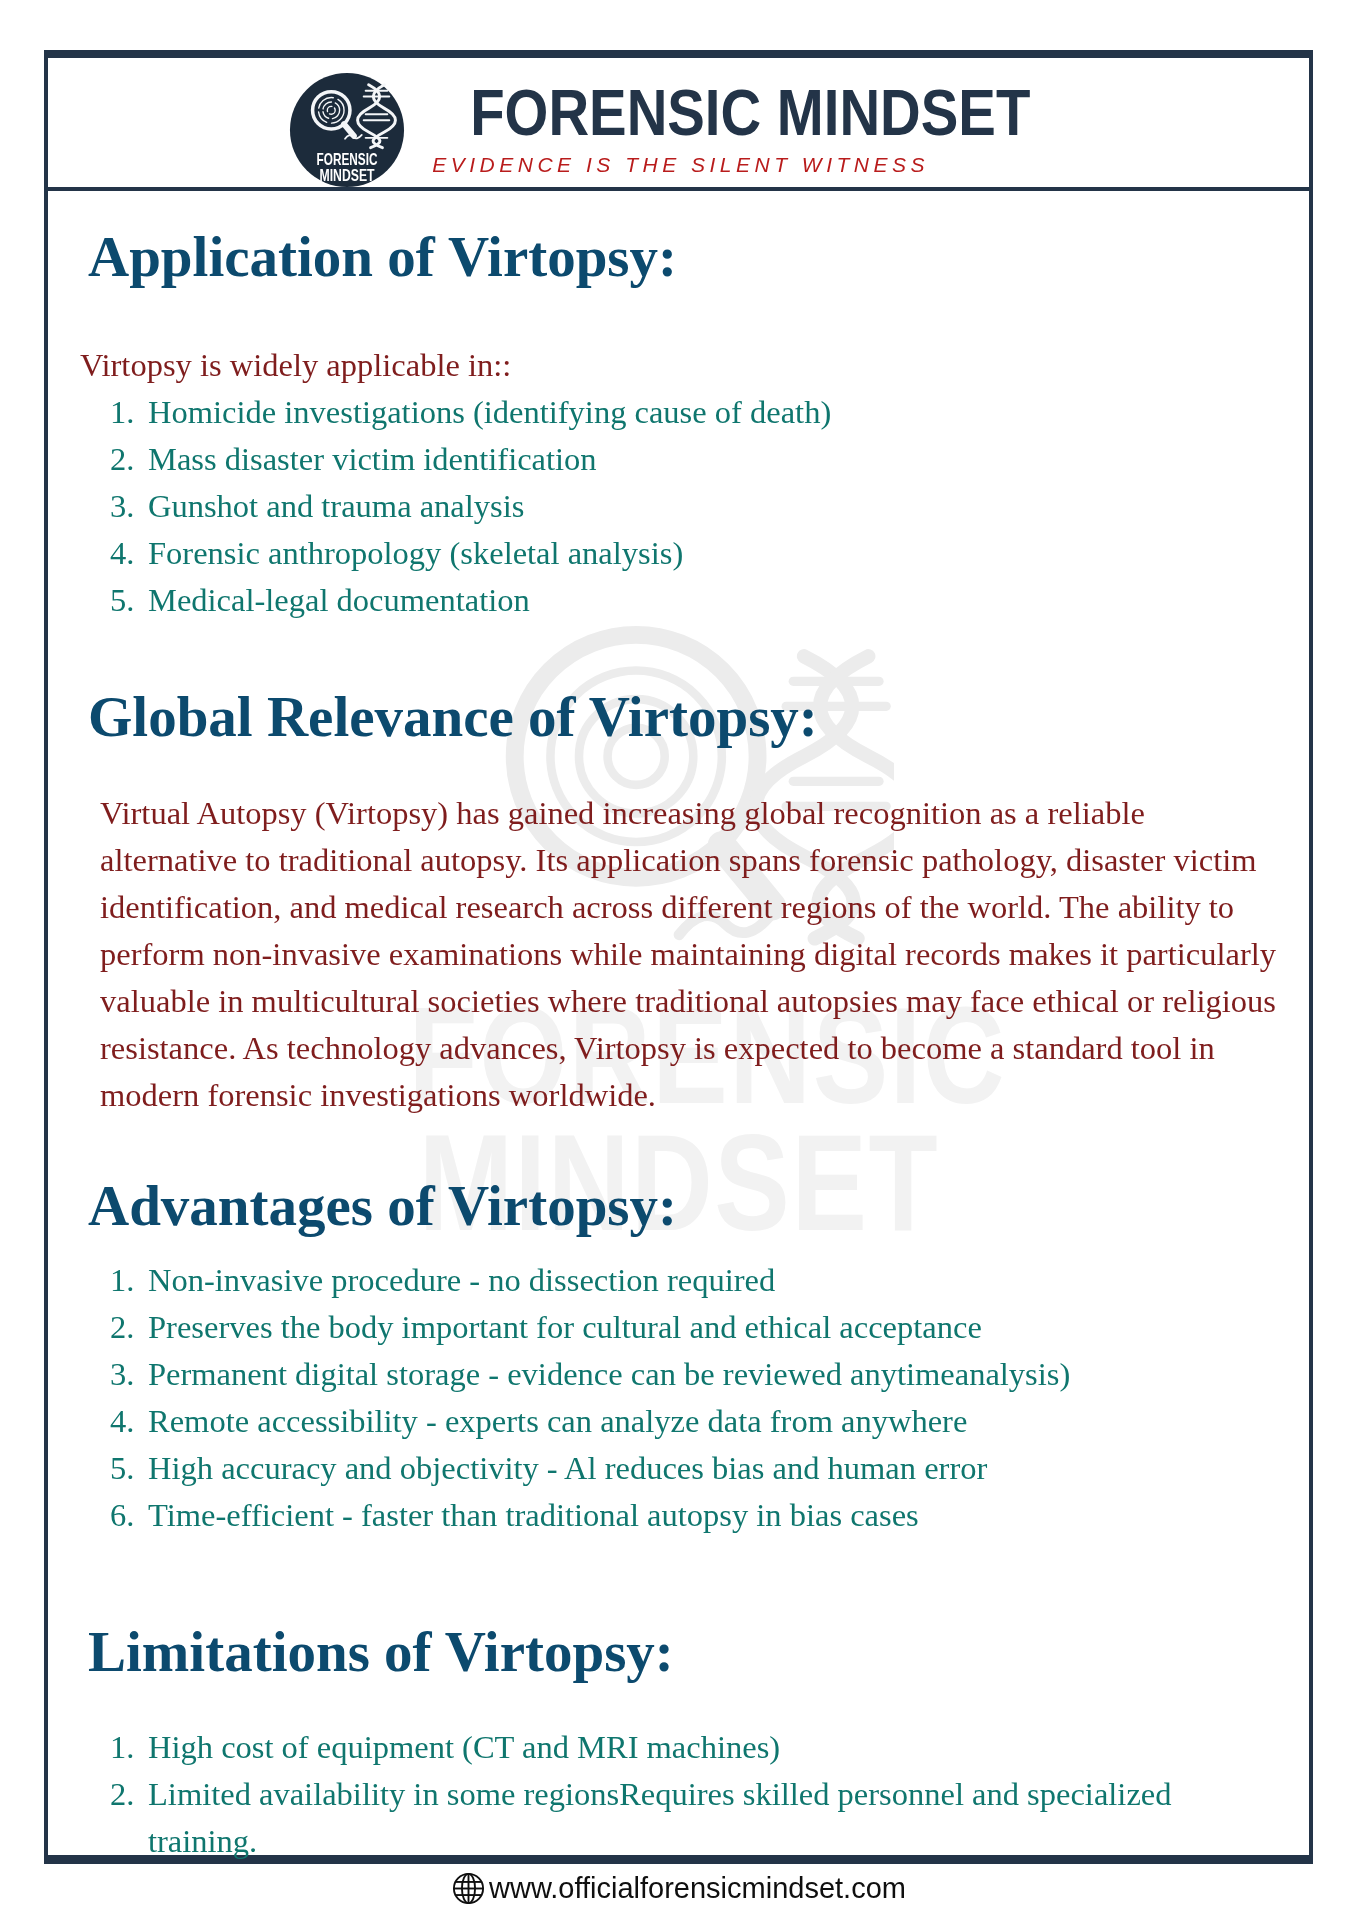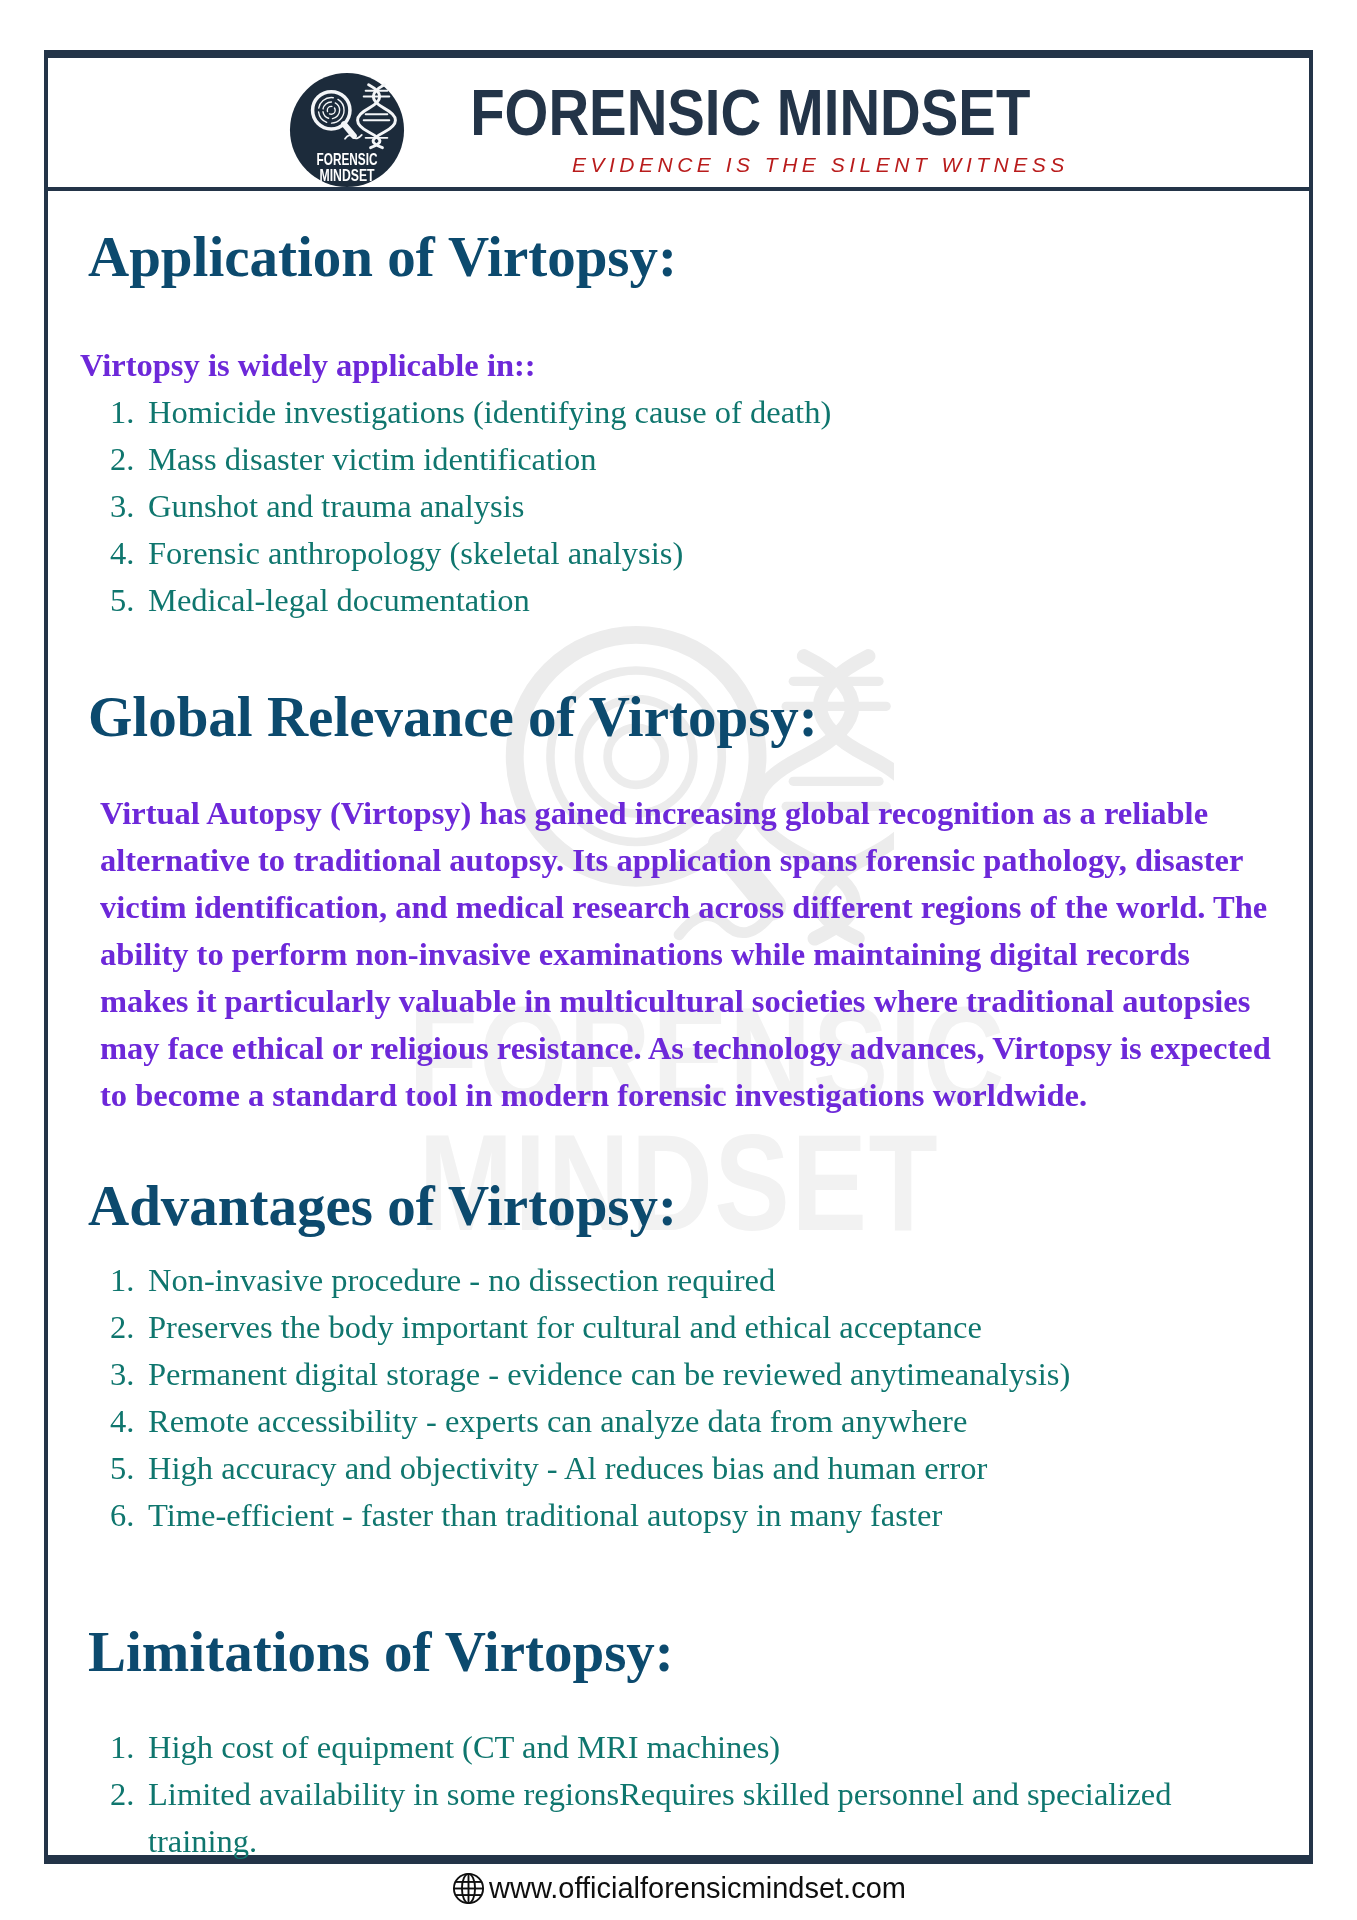--- a/index.html
+++ b/index.html
@@ -12,21 +12,21 @@
     border:4px solid #233448;border-top-width:8px;border-bottom-width:9px;
     box-sizing:border-box;background:#ffffff;
   }
   
   .header{
     height:129px;border-bottom:4px solid #233448;
     display:flex;align-items:center;justify-content:center;gap:26px;
     position:relative;z-index:2;background:transparent;
   }
   .logo-badge{width:118px;height:118px;position:relative;top:7px;flex:0 0 auto;}
-  .title-block{text-align:right;margin-top:12px;}
+  .title-block{text-align:left;margin-top:12px;}
   .brand-title{
     margin:0;font-family:"Liberation Sans", sans-serif;font-weight:700;
     font-size:64px;line-height:1;color:#233448;letter-spacing:0px;
     transform:scaleX(0.88);transform-origin:center;white-space:nowrap;
   }
   .brand-tagline{
     margin-top:8px;font-family:"Liberation Sans", sans-serif;font-style:italic;
     font-weight:500;font-size:21px;letter-spacing:4.5px;color:#b91c1c;white-space:nowrap;
   }
   
@@ -41,21 +41,21 @@
     line-height:0.92;color:#f2f2f2;letter-spacing:2px;transform:scaleX(0.82);
     transform-origin:center;white-space:nowrap;
   }
   .section-heading{
     position:relative;z-index:1;margin:8px;
     font-family:"Liberation Serif", serif;font-weight:700;
     font-size:57px;line-height:1.05;color:#0c4a6e;
   }
   .body-text{
     position:relative;z-index:1;margin:0;
-    font-size:32.5px;line-height:47px;color:#6d28d9;font-weight:bold;
+    font-size:32.5px;line-height:47px;color:#7f1d1d;
   }
   #heading-application{margin-top:36px;}
   #intro-application{margin-top:55px;}
   ol.doc-list{
     position:relative;z-index:1;list-style:none;counter-reset:item;
     margin:0 0 0 30px;padding:0;
   }
   ol.doc-list li{
     counter-increment:item;position:relative;padding-left:38px;
     font-size:32.5px;line-height:47px;color:#0f766e;
@@ -148,21 +148,21 @@
     <h2 class="section-heading" id="heading-global">Global Relevance of Virtopsy:</h2>
     <p class="body-text" id="paragraph-global">Virtual Autopsy (Virtopsy) has gained increasing global recognition as a reliable alternative to traditional autopsy. Its application spans forensic pathology, disaster victim identification, and medical research across different regions of the world. The ability to perform non-invasive examinations while maintaining digital records makes it particularly valuable in multicultural societies where traditional autopsies may face ethical or religious resistance. As technology advances, Virtopsy is expected to become a standard tool in modern forensic investigations worldwide.</p>
 
     <h2 class="section-heading" id="heading-advantages">Advantages of Virtopsy:</h2>
     <ol class="doc-list" id="list-advantages">
       <li>Non-invasive procedure - no dissection required</li>
       <li>Preserves the body important for cultural and ethical acceptance</li>
       <li>Permanent digital storage - evidence can be reviewed anytimeanalysis)</li>
       <li>Remote accessibility - experts can analyze data from anywhere</li>
       <li>High accuracy and objectivity - Al reduces bias and human error</li>
-      <li>Time-efficient - faster than traditional autopsy in many faster</li>
+      <li>Time-efficient - faster than traditional autopsy in bias cases</li>
     </ol>
 
     <h2 class="section-heading" id="heading-limitations">Limitations of Virtopsy:</h2>
     <ol class="doc-list" id="list-limitations">
       <li>High cost of equipment (CT and MRI machines)</li>
       <li>Limited availability in some regionsRequires skilled personnel and specialized training.</li>
     </ol>
 
   </div>
 </div>

